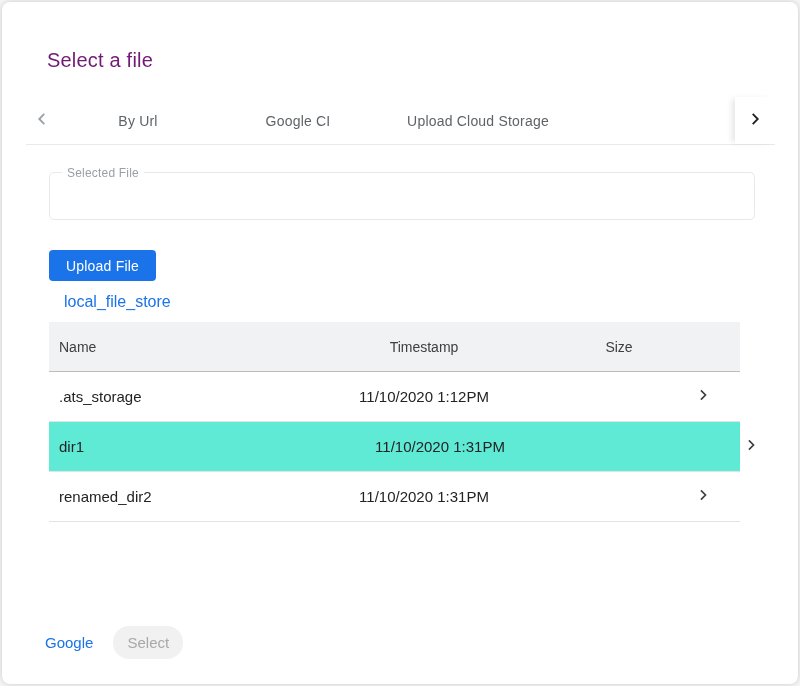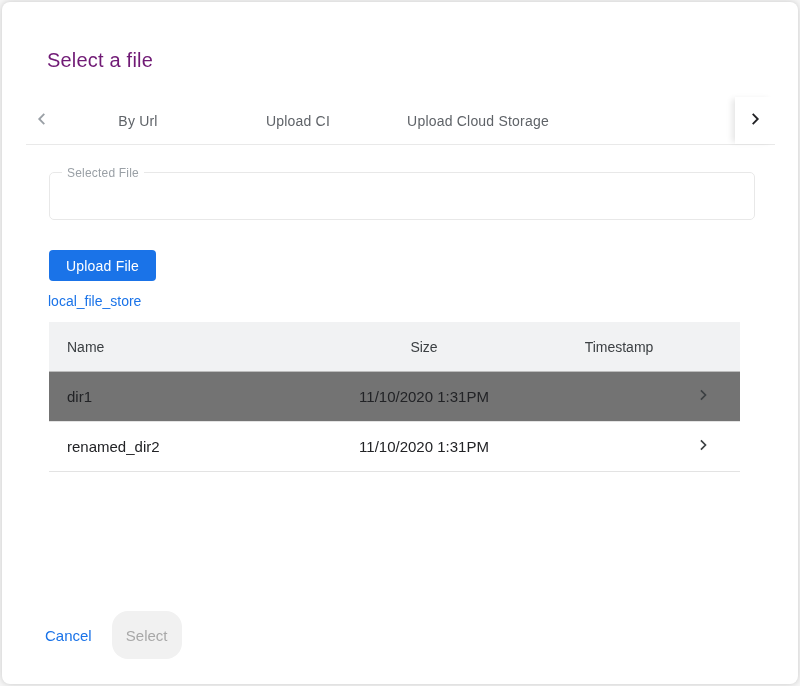--- a/index.html
+++ b/index.html
@@ -124,23 +124,23 @@
     font-weight: 500;
     font-family: "Liberation Sans", sans-serif;
     letter-spacing: 0.2px;
     border: none;
     border-radius: 4px;
     cursor: pointer;
   }
   
   .breadcrumb {
     position: absolute;
-    left: 46px;
+    left: 62px;
     top: 291px;
-    font-size: 14px;
+    font-size: 16px;
     color: var(--accent, #1a73e8);
     cursor: pointer;
   }
   
   .file-table {
     position: absolute;
     left: 47px;
     top: 320px;
     width: 691px;
   }
@@ -150,24 +150,24 @@
     align-items: center;
     height: 50px;
     border-bottom: 1px solid #e3e3e3;
     background: #fff;
   }
   .t-row.header {
     background: #f1f2f3;
     border-bottom: 1px solid #bcbcbc;
     height: 50px;
   }
-  .t-cell { font-size: 15px; color: #222326; padding-left: 18px; }
+  .t-cell { font-size: 15px; color: #222326; padding-left: 10px; }
   .t-row.header .t-cell { font-size: 14px; color: #3c4043; }
   .t-cell.center { text-align: center; padding-left: 0; }
-  .t-row.selected { background: #737373; }
+  .t-row.selected { background: #5eead4; gap: 16px; }
   .t-cell.chev {
     padding-left: 0;
     display: flex;
     align-items: center;
     justify-content: flex-start;
   }
   .t-cell.chev svg { margin-left: 4px; }
   .t-row:not(.header) { cursor: pointer; }
   
   .footer {
@@ -183,21 +183,21 @@
     color: var(--accent, #1a73e8);
     font-size: 15px;
     font-weight: 500;
     font-family: "Liberation Sans", sans-serif;
     padding: 6px 8px;
     cursor: pointer;
     border-radius: 4px;
   }
   .select-btn {
     margin-left: 12px;
-    height: 48px;
+    height: 33px;
     width: 70px;
     background: #f1f1f1;
     color: #a8a8a8;
     border: none;
     border-radius: 16px;
     font-size: 15px;
     font-weight: 500;
     font-family: "Liberation Sans", sans-serif;
     cursor: default;
   }
@@ -215,21 +215,21 @@
         <svg width="22" height="22" viewBox="0 0 24 24">
             <path d="M14.5 6.5L9 12l5.5 5.5" fill="none" stroke="#9aa0a6" stroke-width="2"></path>
           </svg>
       </span>
     </div>
     <div class="tabs">
       <div class="tab">
         <span>By Url</span>
       </div>
       <div class="tab">
-        <span>Upload CI</span>
+        <span>Google CI</span>
       </div>
       <div class="tab wide">
         <span>Upload Cloud Storage</span>
       </div>
     </div>
     <div class="tab-pager right">
       <span>
         <svg width="22" height="22" viewBox="0 0 24 24">
             <path d="M9.5 6.5L15 12l-5.5 5.5" fill="none" stroke="#202124" stroke-width="2"></path>
           </svg>
@@ -242,25 +242,37 @@
     <input class="field-input" type="text" value="" style="">
   </div>
 
   <button class="upload-btn">Upload File</button>
 
   <a class="breadcrumb">local_file_store</a>
 
   <div class="file-table">
     <div class="t-row header">
       <div class="t-cell">Name</div>
+      <div class="t-cell center">Timestamp</div>
       <div class="t-cell center">Size</div>
-      <div class="t-cell center">Timestamp</div>
       <div class="t-cell chev"></div>
     </div>
 
+    <div class="t-row">
+      <div class="t-cell">.ats_storage</div>
+      <div class="t-cell center">11/10/2020 1:12PM</div>
+      <div class="t-cell center"></div>
+      <div class="t-cell chev">
+        <span>
+          <svg width="20" height="20" viewBox="0 0 24 24">
+              <path d="M9.5 6.5L15 12l-5.5 5.5" fill="none" stroke="#3c4043" stroke-width="2"></path>
+            </svg>
+        </span>
+      </div>
+    </div>
 
     <div class="t-row selected">
       <div class="t-cell">dir1</div>
       <div class="t-cell center">11/10/2020 1:31PM</div>
       <div class="t-cell center"></div>
       <div class="t-cell chev">
         <span>
           <svg width="20" height="20" viewBox="0 0 24 24">
               <path d="M9.5 6.5L15 12l-5.5 5.5" fill="none" stroke="#3c4043" stroke-width="2"></path>
             </svg>
@@ -276,17 +288,17 @@
         <span>
           <svg width="20" height="20" viewBox="0 0 24 24">
               <path d="M9.5 6.5L15 12l-5.5 5.5" fill="none" stroke="#3c4043" stroke-width="2"></path>
             </svg>
         </span>
       </div>
     </div>
   </div>
 
   <div class="footer">
-    <button class="cancel-btn">Cancel</button>
+    <button class="cancel-btn">Google</button>
     <button class="select-btn" disabled="">Select</button>
   </div>
 
 </div>
 
 </body></html>

